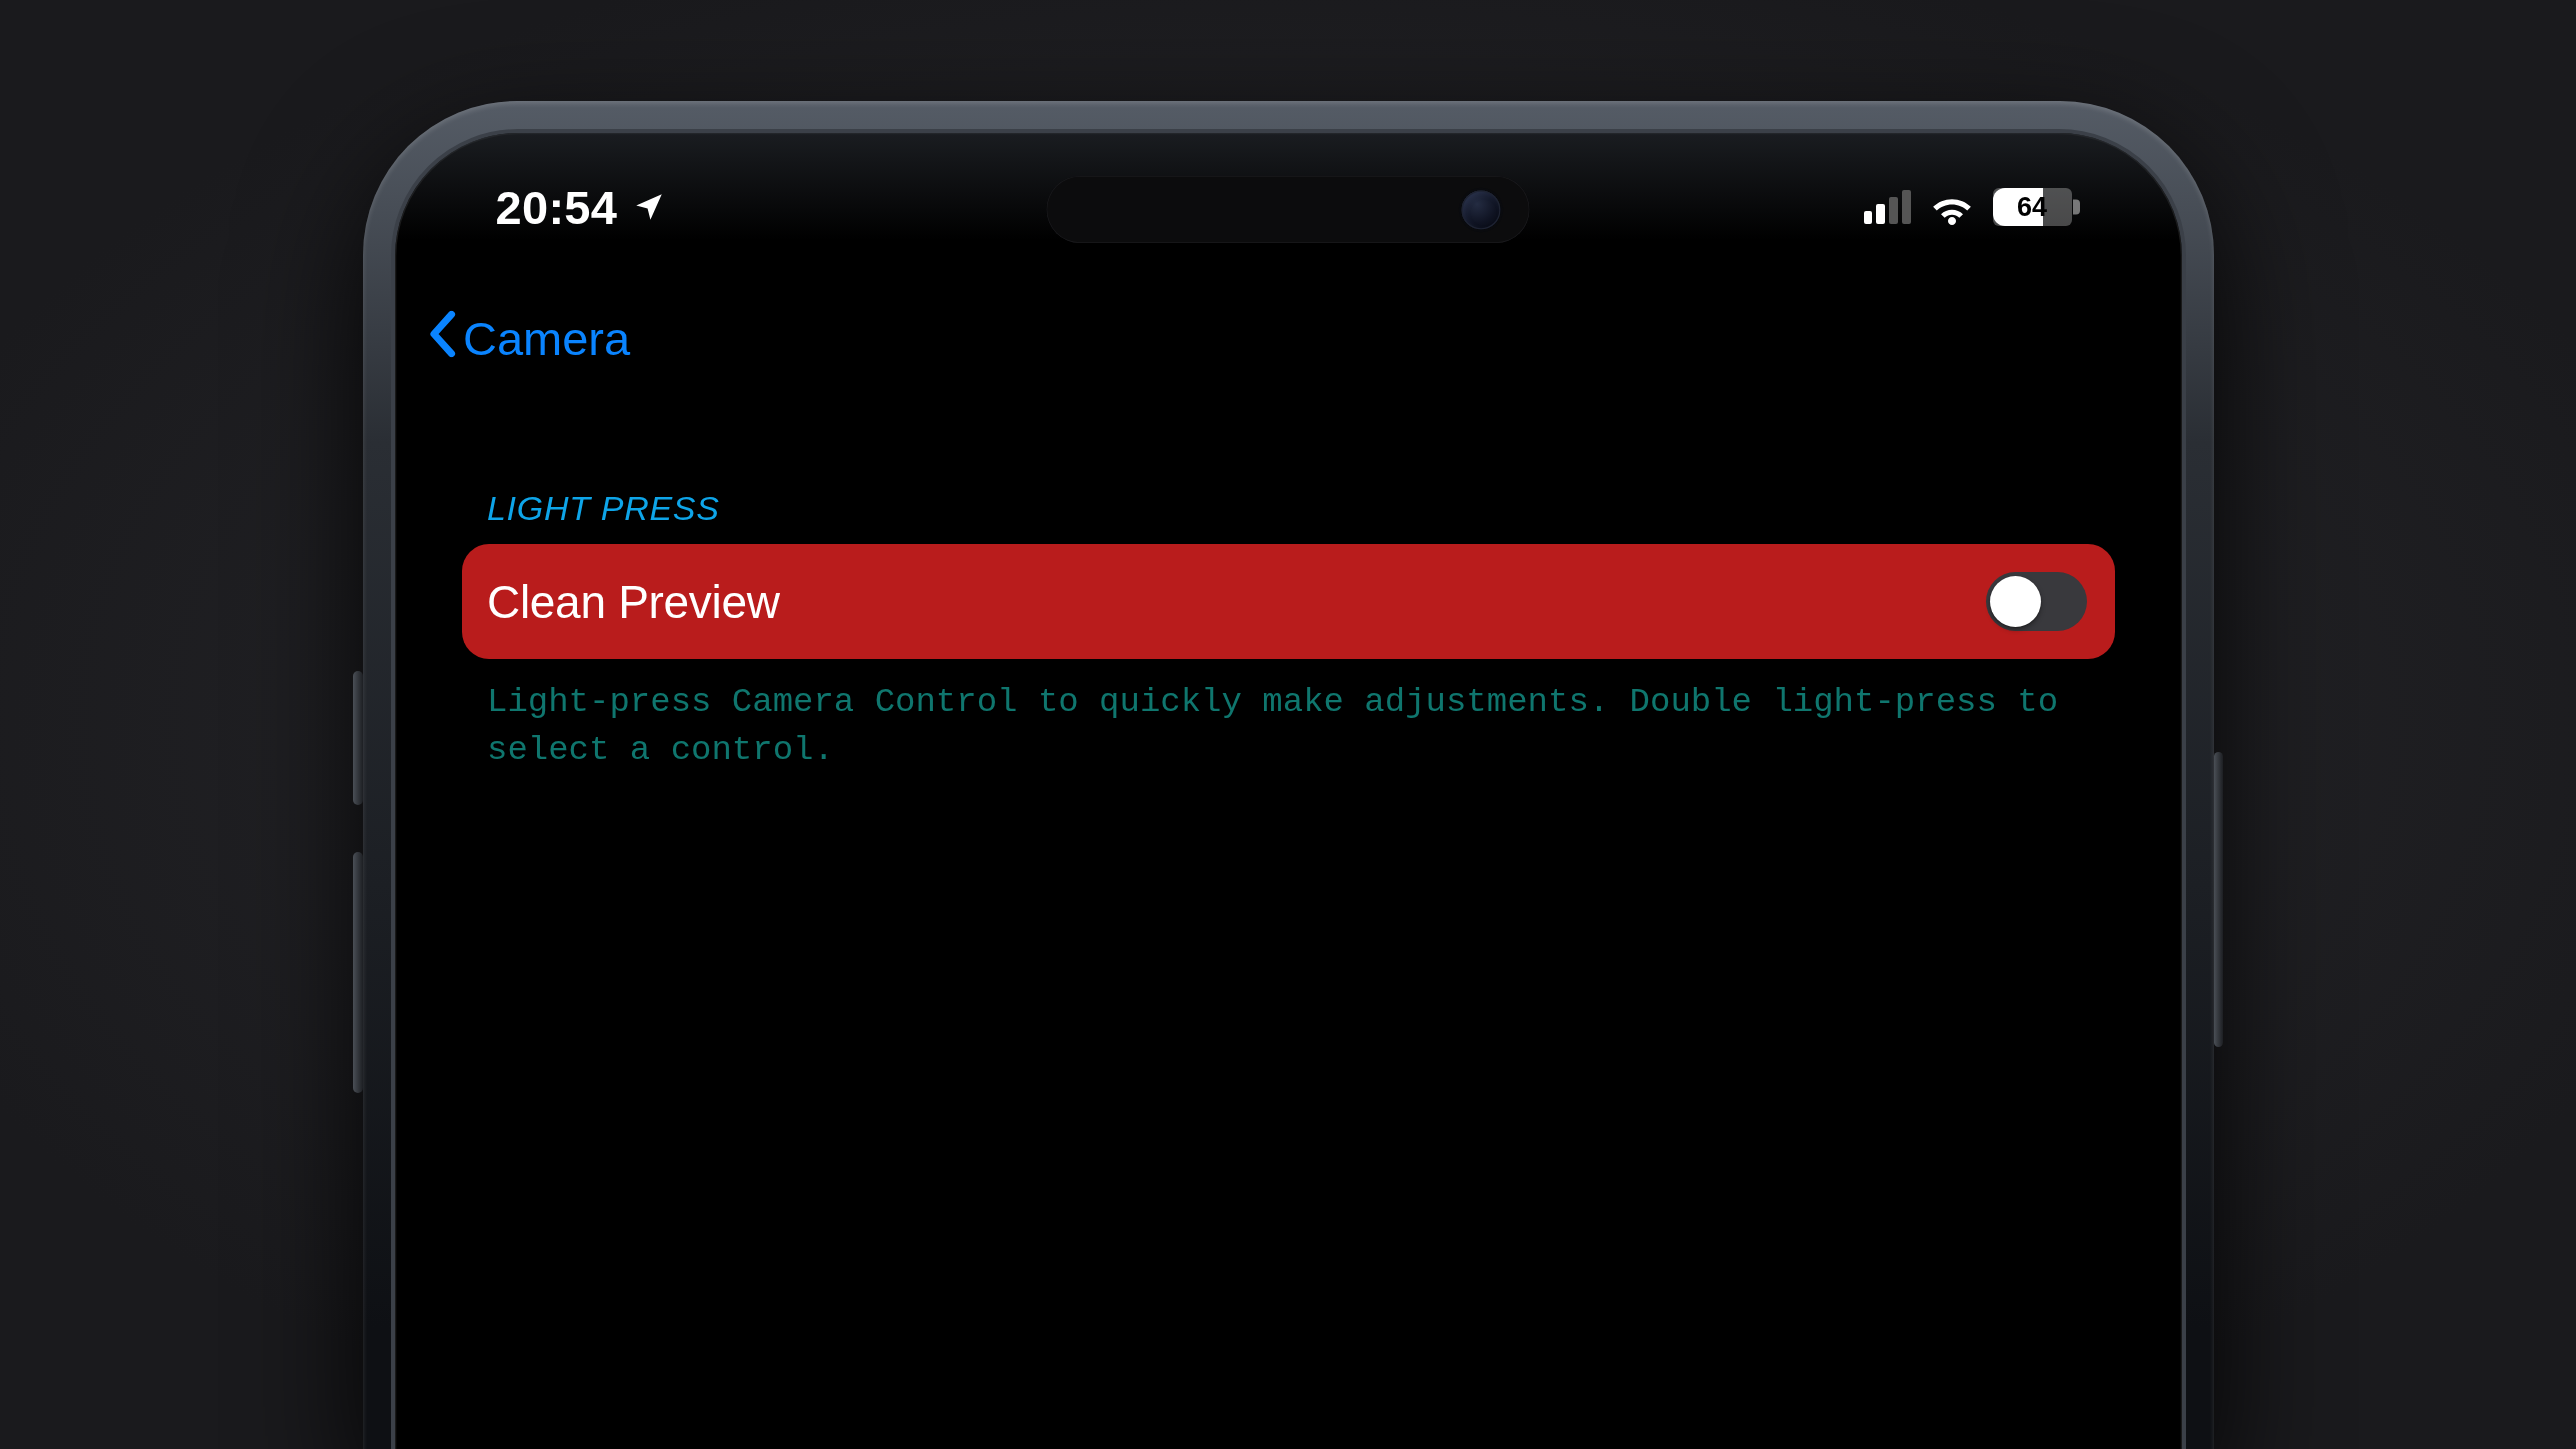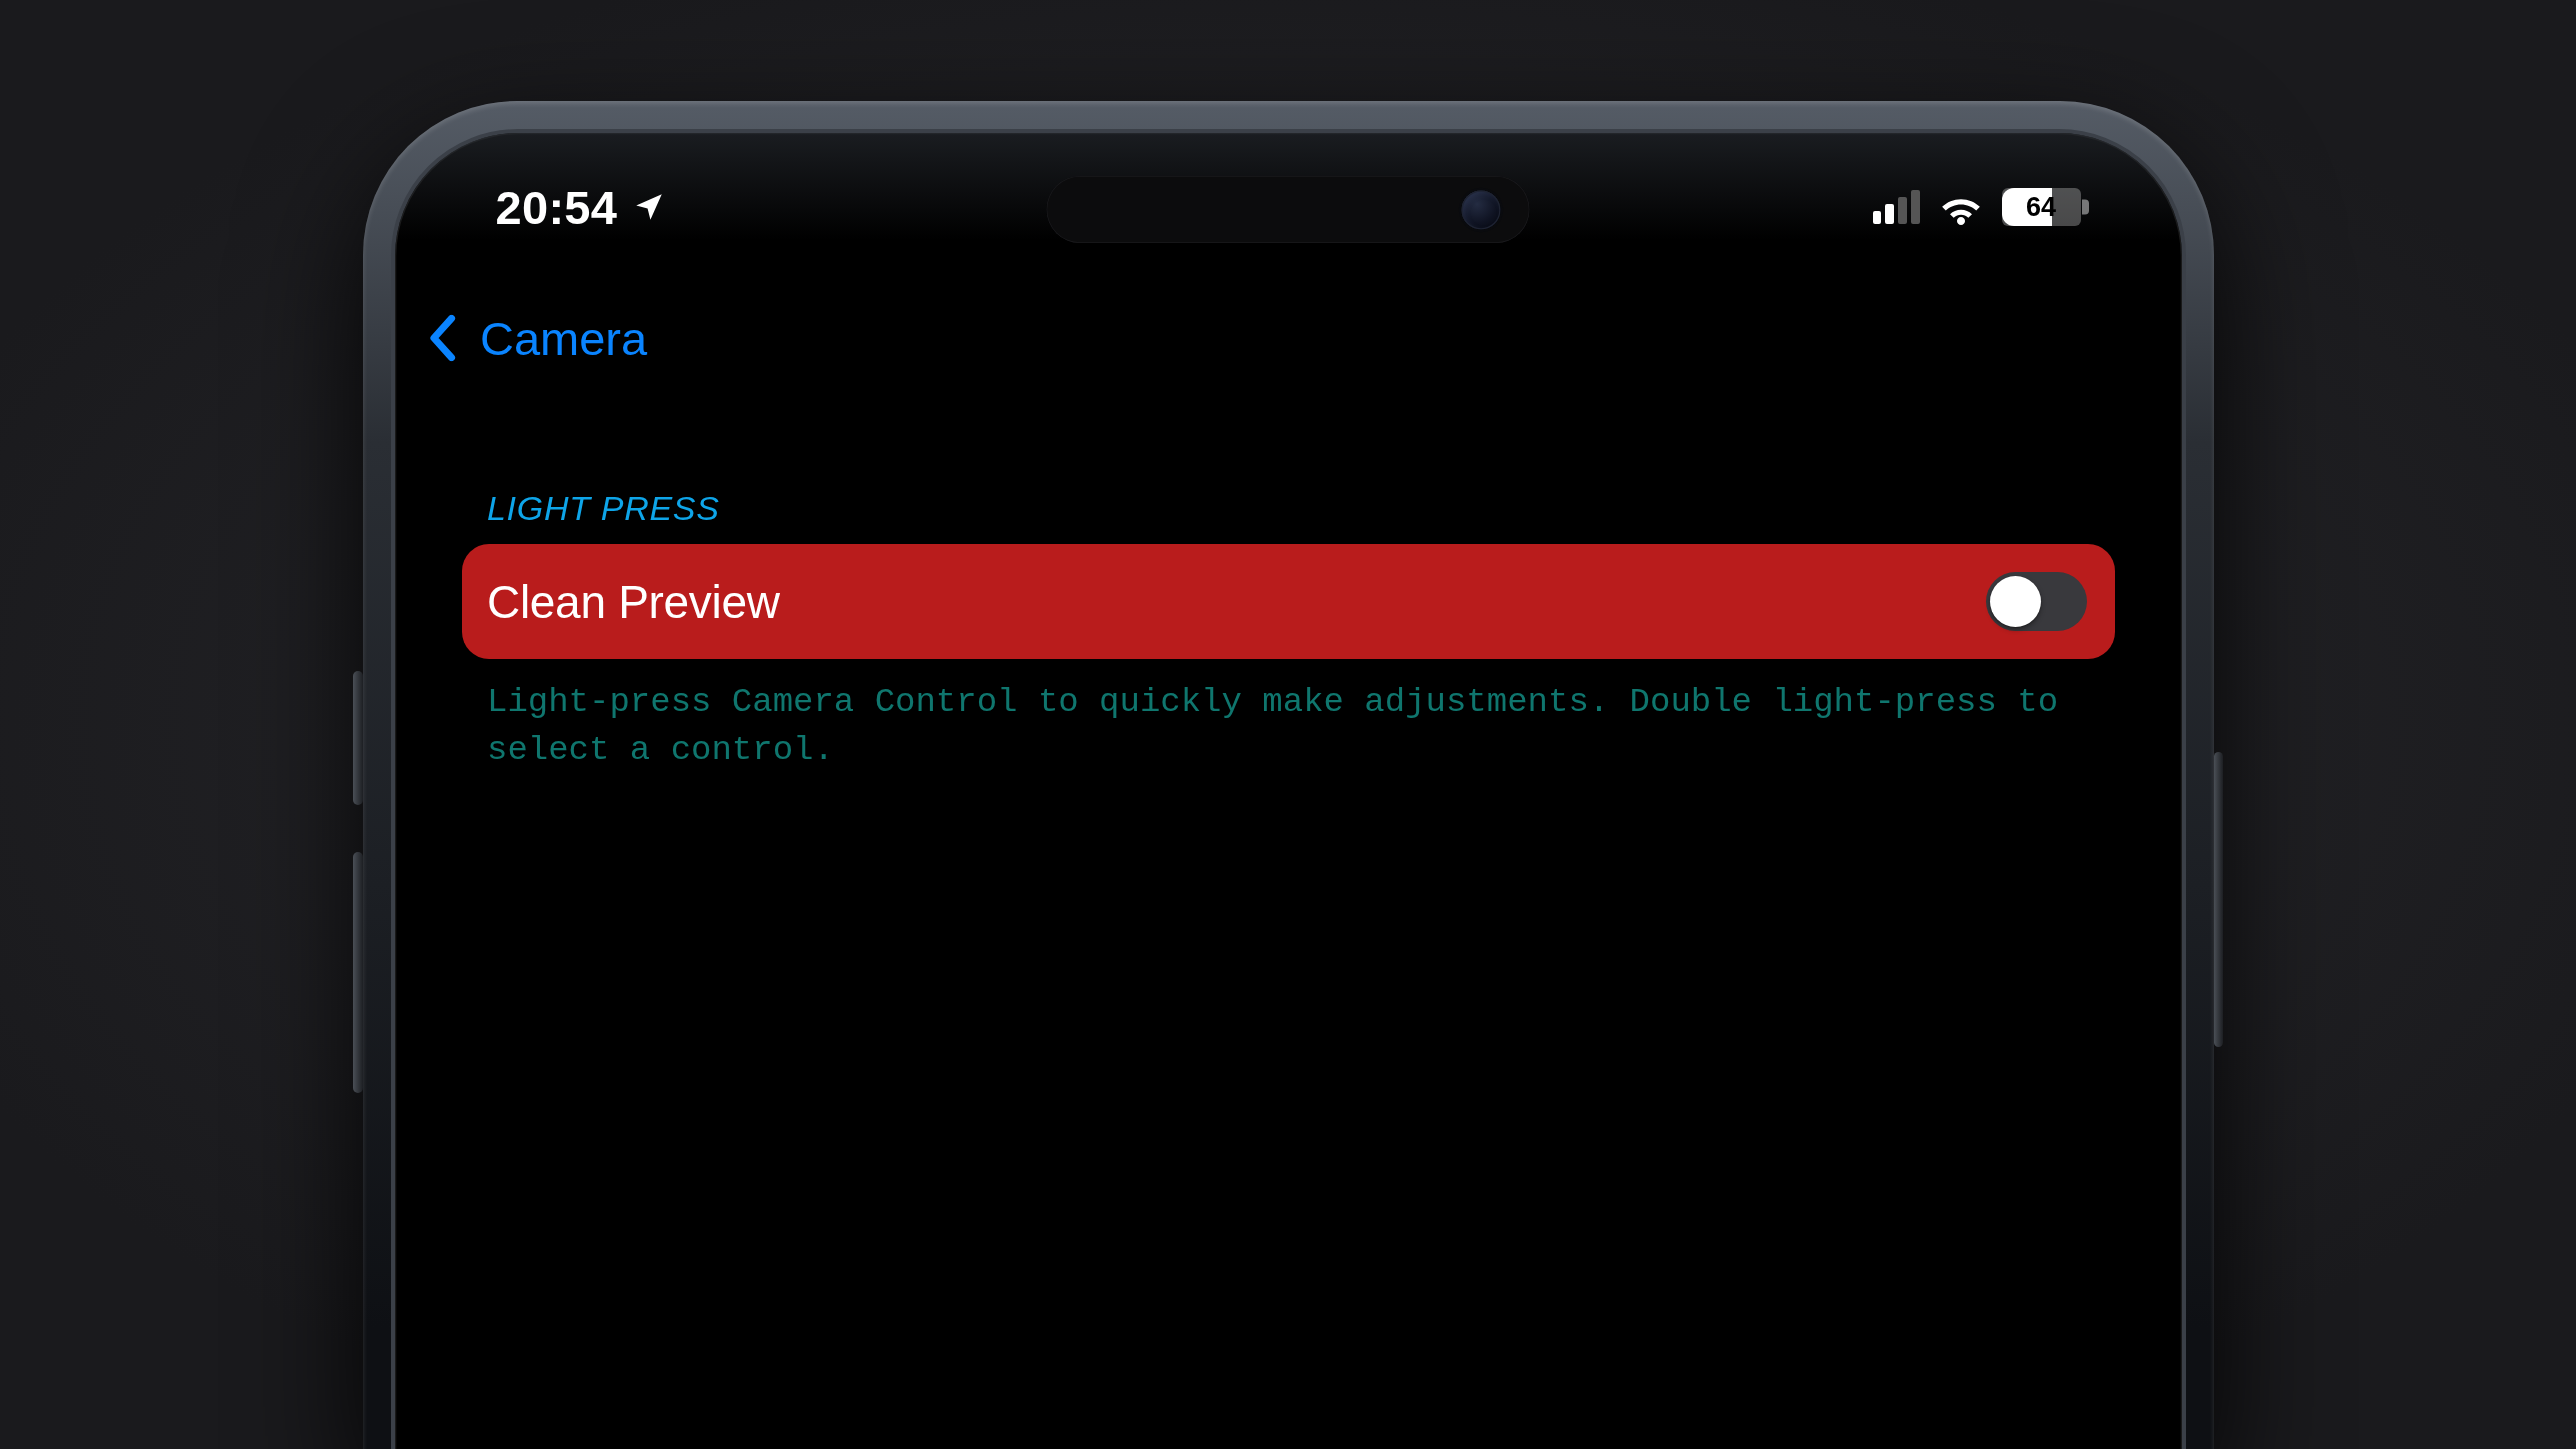--- a/index.html
+++ b/index.html
@@ -79,21 +79,21 @@
     box-shadow:
       0 0 0 2.7px #0a0b0e,
       inset 0 0 0 1.3px #1e2332,
       inset 2.7px 2.7px 6.7px rgba(120,140,200,0.2);
   }
 
   
   .statusbar {
     position: absolute;
     top: 44px;
-    left: 0; right: 0;
+    left: 0; right: 9px;
     height: 60px;
     display: flex;
     justify-content: space-between;
     align-items: center;
     padding: 0 101px;
     color: #fff;
     font-weight: 600;
     z-index: 9;
   }
   .status-left { display: flex; align-items: center; gap: 14.8px; font-size: 47px; letter-spacing: 0.3px; }
@@ -150,22 +150,22 @@
     font-size: 47px;
     font-weight: 600;
     letter-spacing: -0.3px;
   }
   .back {
     position: absolute;
     left: 32px;
     top: 50%;
     transform: translateY(-50%);
     display: flex;
-    align-items: center;
-    gap: 24px;
+    align-items: flex-start;
+    gap: 7px;
     color: #0a84ff;
     font-size: 47px;
     font-weight: 400;
   }
   .back svg { width:29.5px; height:47px; display:block; }
 
   
   .content { padding: 114px 67px 0; }
   .section-header {
     color: #0ea5e9;

